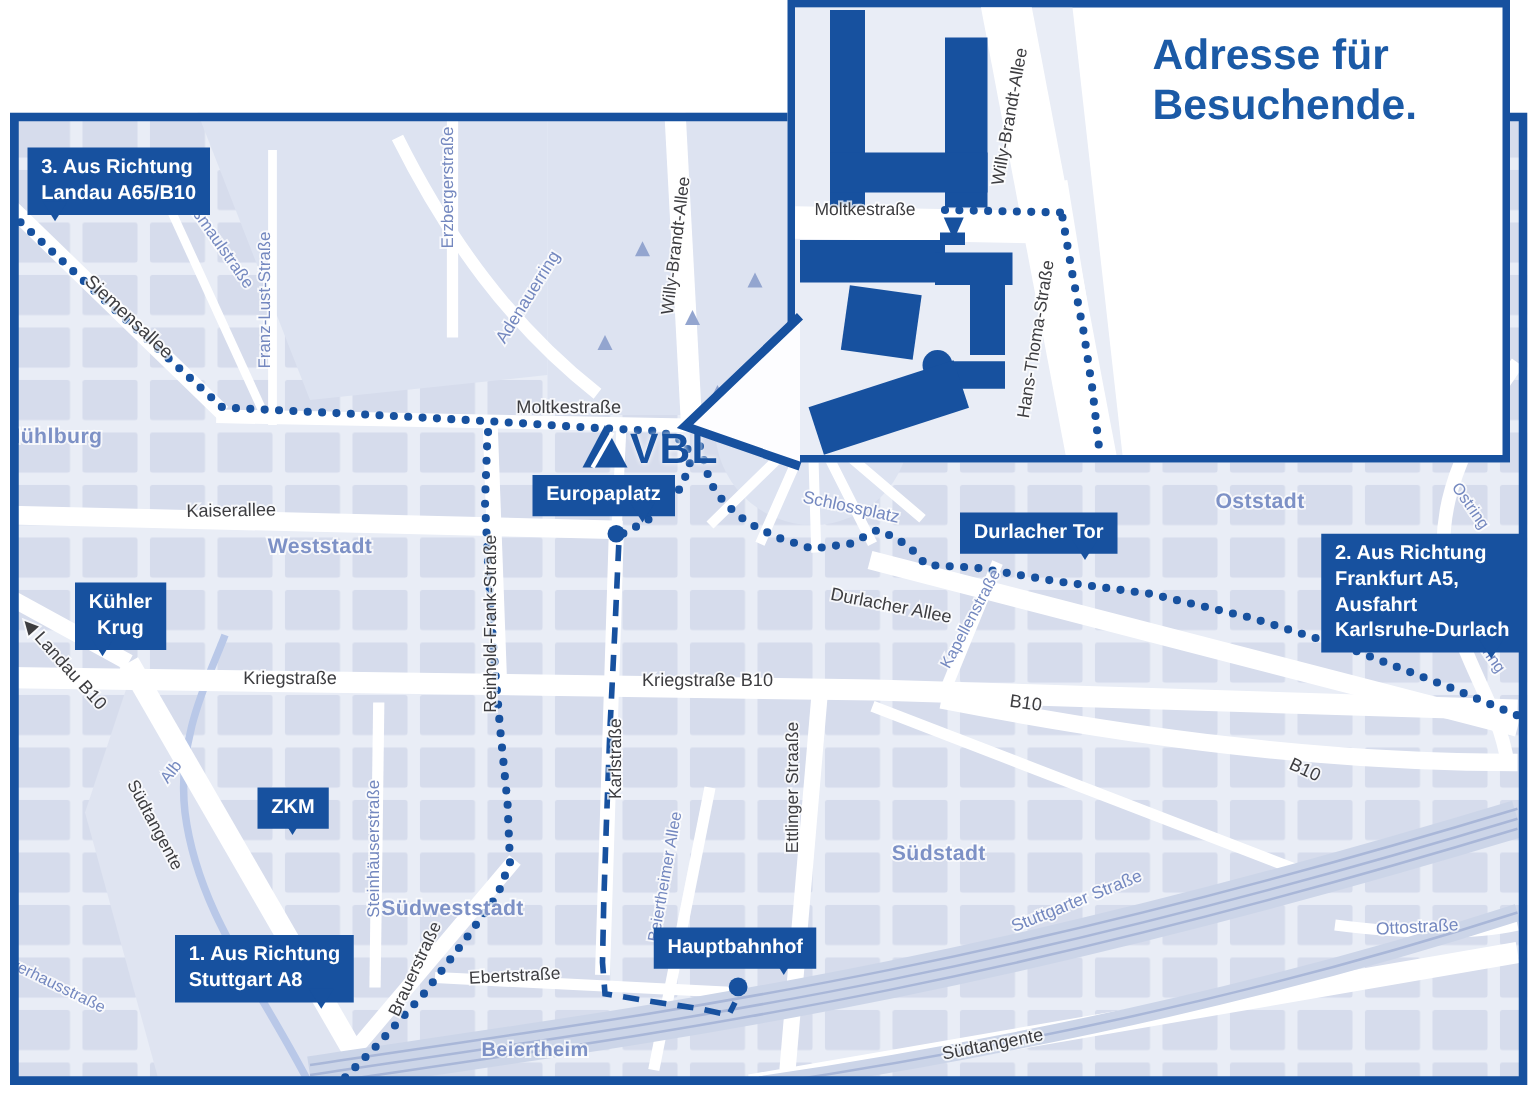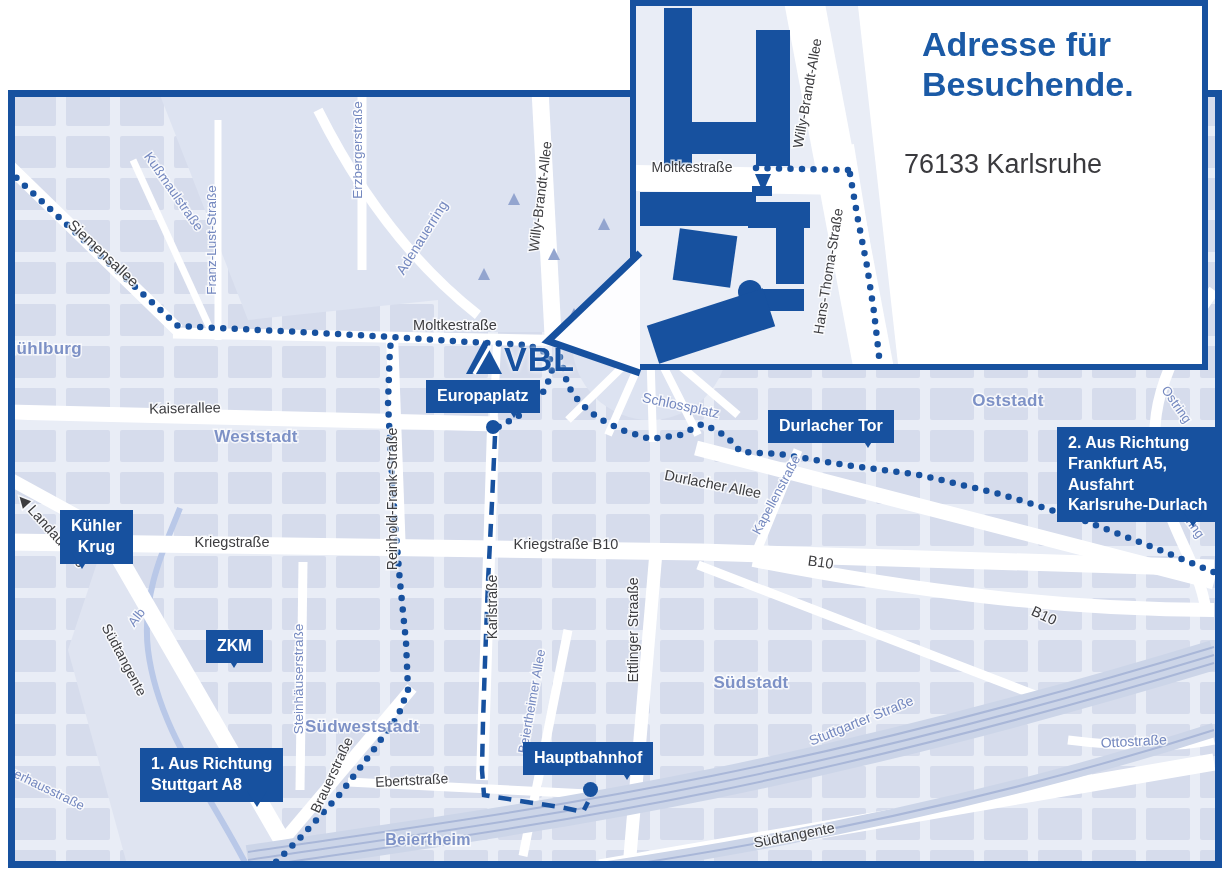--- a/index.html
+++ b/index.html
@@ -10,21 +10,21 @@
   #map-svg{position:absolute;left:8px;top:90px;z-index:10;}
   text{paint-order:stroke;stroke:rgba(255,255,255,.75);stroke-width:3px;}
   .lbl-dark{fill:#3d3d40;font-weight:400;}
   .lbl-blue{fill:#7488bf;font-weight:400;}
   .lbl-area{fill:#7d91c6;font-weight:700;letter-spacing:.3px;}
   .route-dotted{fill:none;stroke:var(--blue);stroke-width:6.5;stroke-linecap:round;stroke-dasharray:0 11.5;}
   .route-dashed{fill:none;stroke:var(--blue);stroke-width:4.5;stroke-linecap:butt;stroke-dasharray:13 9;}
   
   .sign{position:absolute;background:var(--blue);color:#fff;font-weight:700;font-size:16px;
         line-height:1.3;padding:6px 11px;white-space:nowrap;z-index:30;}
-  .sign.center{text-align:center;margin-top:44px;}
+  .sign.center{text-align:center;}
   .sign::after{content:"";position:absolute;bottom:-15px;width:0;height:0;
         border:10px solid transparent;border-top:16px solid var(--blue);}
   .sign.tail-left::after{left:12px;}
   .sign.tail-right::after{right:16px;}
   .sign.tail-center::after{left:50%;margin-left:-10px;}
   .route-dot{position:absolute;background:var(--blue);border-radius:50%;z-index:29;}
   
   #vbl-logo{position:absolute;left:464px;top:336px;z-index:25;display:flex;align-items:flex-end;}
   #vbl-logo .word{color:var(--blue);font-weight:700;font-size:34px;line-height:1;letter-spacing:1px;
                   text-shadow:0 0 4px #fff;}
@@ -199,24 +199,27 @@
           <text transform="translate(56,166) rotate(0)" class="ins-lbl" font-size="14" text-anchor="middle">Moltkestraße</text>
           <text transform="translate(176,88) rotate(-80)" class="ins-lbl" font-size="14" text-anchor="middle">Willy-Brandt-Allee</text>
           <text transform="translate(197,266) rotate(-81)" class="ins-lbl" font-size="14" text-anchor="middle">Hans-Thoma-Straße</text>
         </g>
     </svg>
     <div id="inset-title">
       <div>Adresse für</div>
       <div>Besuchende.</div>
     </div>
     <div id="inset-address">
-      <div>76133 Karlsruhe</div>
     </div>
   </div>
 
+<div class="sign tail-left" style="left: 22px; top: 118px;">
+      <div>3. Aus Richtung</div>
+      <div>Landau A65/B10</div>
+    </div>
     <div class="sign tail-left center" style="left: 60px; top: 466px;">
       <div>Kühler</div>
       <div>Krug</div>
     </div>
     <div class="sign tail-center" style="left: 206px; top: 630px; text-align: right;">
       <div>ZKM</div>
     </div>
     <div class="sign tail-right" style="left: 140px; top: 748px;">
       <div>1. Aus Richtung</div>
       <div>Stuttgart A8</div>

